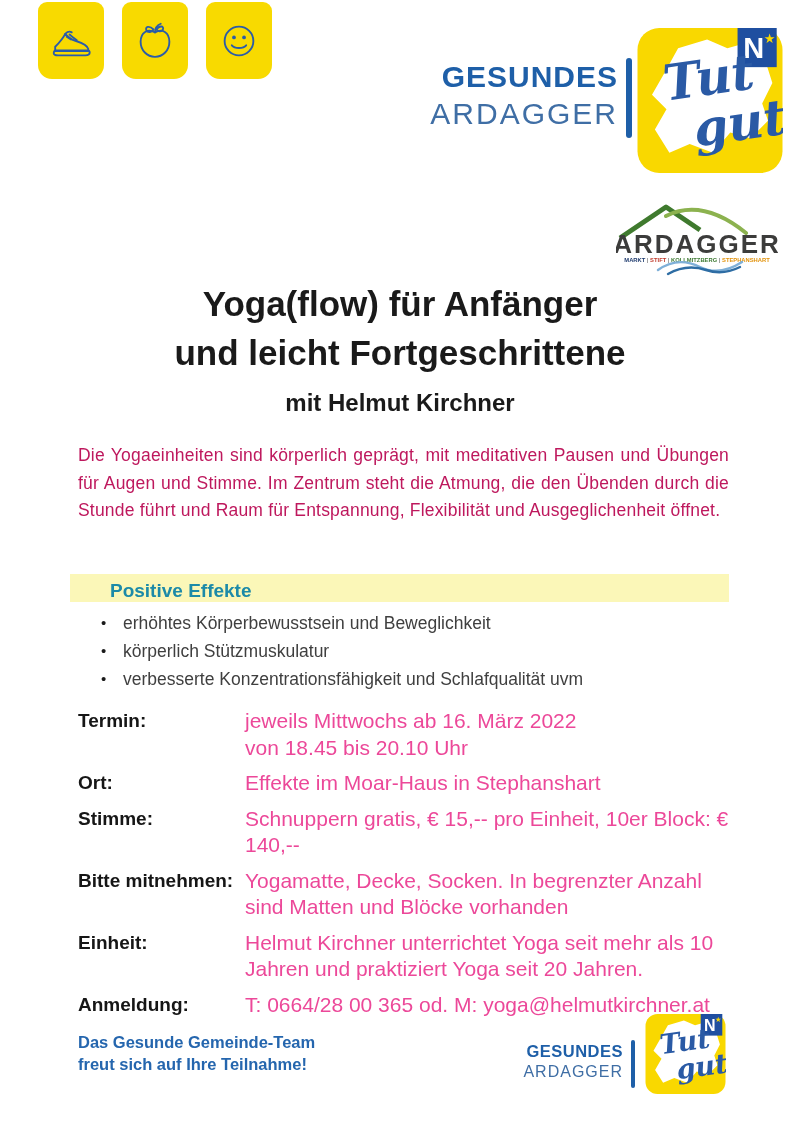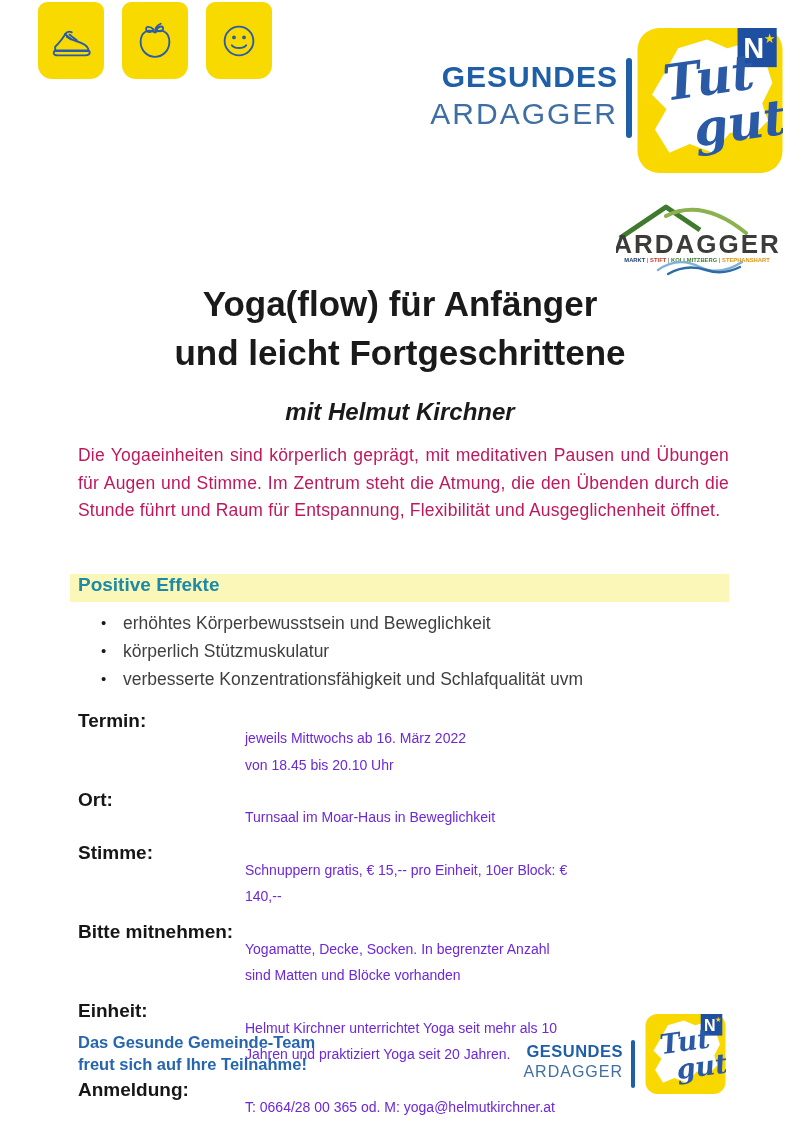--- a/index.html
+++ b/index.html
@@ -24,41 +24,41 @@
   .badge { position:absolute; }
   .badge-header { left:637px; top:28px; width:146px; height:145px; }
   .badge svg { width:100%; height:100%; }
   .script-word { font-family:"DejaVu Serif", serif; font-style:italic; font-weight:bold; fill:#2A5AA5; }
   
   .muni { position:absolute; left:616px; top:196px; width:162px; height:82px; }
   .muni svg { width:100%; height:100%; }
   
   .title { position:absolute; left:0; top:279px; width:800px; text-align:center; color:#1a1a1a; }
   .title .big { font-size:35px; font-weight:bold; line-height:49px; }
-  .title .sub { font-size:24px; font-weight:bold; margin-top:21px;font-style:italic; }
+  .title .sub { font-size:24px; font-weight:bold; margin-top:12px; }
   
   .intro {
     position:absolute; left:78px; top:442px; width:651px;
     font-size:17.5px; line-height:27.5px; text-align:justify; color:#be185d;
     letter-spacing:0.2px;
   }
   
   .highlight {
     position:absolute; left:70px; top:574px; width:659px; height:28px;
-    background:#FBF7B8; display:flex; align-items:flex-start;
+    background:#FBF7B8; display:flex; align-items:flex-end;padding-left:32px;
   }
   .highlight span { font-size:19px; font-weight:bold; color:#1C8AA8; padding-left:8px; }
   .bullets { position:absolute; left:101px; top:609px; width:628px; list-style:none; }
   .bullets li { font-size:17.5px; line-height:28px; color:#3f3f3f; display:flex; }
   .bullets .dot { width:22px; color:#1a1a1a; font-size:15px; }
   
   .details { position:absolute; left:78px; top:708px; width:652px; }
   .drow { display:flex; margin-bottom:9px; }
   .dlabel { width:167px; font-size:19px; font-weight:bold; color:#161616; line-height:26.5px; flex:none; }
-  .dvalue { flex:1; font-size:14px; line-height:26.5px; color:#6d28d9; white-space:pre-line;margin-top:17px; }
+  .dvalue { flex:1; font-size:21px; line-height:26.5px; color:#ec4899; white-space:pre-line; }
   
   .footer-left { position:absolute; left:78px; top:1031px; font-size:16.5px; font-weight:bold; color:#2566AE; line-height:22px; }
   .flogo-text { position:absolute; left:498px; top:1042px; width:125px; text-align:right; color:#1E5FA8; }
   .flogo-text .l1 { font-size:16.5px; font-weight:bold; letter-spacing:0.5px; }
   .flogo-text .l2 { font-size:16px; color:#3F6EA5; letter-spacing:1px; margin-top:2px; }
   .flogo-bar { position:absolute; left:631px; top:1040px; width:4px; height:48px; background:#1E5FA8; border-radius:2px; }
   .badge-footer { left:645px; top:1014px; width:81px; height:80px; }
 </style>
 </head>
 <body>
@@ -159,21 +159,21 @@
 </ul>
 
 <div class="details">
   <div class="drow">
     <div class="dlabel">Termin:</div>
     <div class="dvalue">jeweils Mittwochs ab 16. März 2022
 von 18.45 bis 20.10 Uhr</div>
   </div>
   <div class="drow">
     <div class="dlabel">Ort:</div>
-    <div class="dvalue">Turnsaal im Moar-Haus in Beweglichkeit</div>
+    <div class="dvalue">Effekte im Moar-Haus in Stephanshart</div>
   </div>
   <div class="drow">
     <div class="dlabel">Stimme:</div>
     <div class="dvalue">Schnuppern gratis, € 15,-- pro Einheit, 10er Block: €
 140,--</div>
   </div>
   <div class="drow">
     <div class="dlabel">Bitte mitnehmen:</div>
     <div class="dvalue">Yogamatte, Decke, Socken. In begrenzter Anzahl
 sind Matten und Blöcke vorhanden</div>

